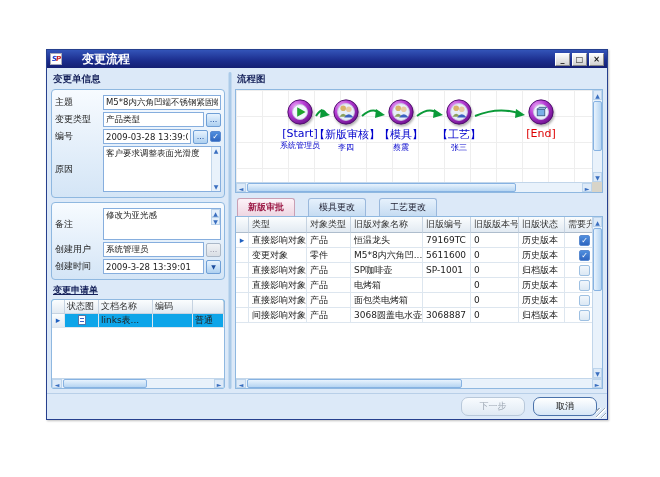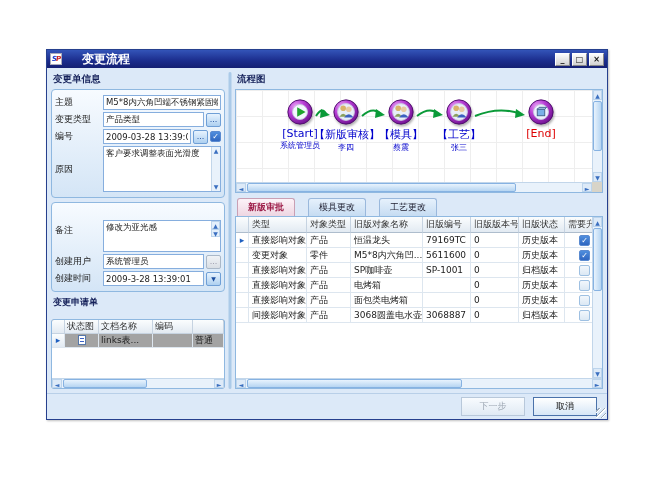--- a/index.html
+++ b/index.html
@@ -30,41 +30,41 @@
   .left { width:174px; flex:0 0 auto; display:flex; flex-direction:column; min-height:0; }
   .group { border:1px solid #8fb8e0; border-radius:4px; background:linear-gradient(180deg,#f7fbff,#d4e5f6);
     padding:3px; margin-bottom:4px; }
   .frow { display:flex; align-items:center; margin:2px 0; }
   .flabel { width:48px; flex:0 0 auto; color:#1b1b1b; }
   .fctrl { flex:1; display:flex; align-items:center; gap:2px; min-width:0; }
   .fin { flex:1; min-width:0; height:15px; border:1px solid #86aede; background:#fff;
     font-family:inherit; font-size:8.5px; color:#222; padding:0 2px; }
   .tarea { flex:1; min-width:0; border:1px solid #86aede; background:#fff; padding:1px 2px;
     font-size:8.5px; position:relative; overflow:hidden; }
-  .tarea.h46{height:46px;} .tarea.h32{height:32px;margin-top:12px;}
+  .tarea.h46{height:46px;} .tarea.h32{height:32px;}
   .mini-btn { width:15px; height:14px; flex:0 0 auto; border:1px solid #6f9fd6; border-radius:2px;
     background:linear-gradient(180deg,#e7f3fe,#aed0f0); color:#1b4d9e; font-size:8px;
     line-height:12px; text-align:center; }
   .mini-btn.disabled { border-color:#aab8c8; background:linear-gradient(180deg,#f0f3f6,#d9dee4); color:#99a; }
   .cb { width:11px; height:11px; flex:0 0 auto; border:1px solid #5a8ad0; border-radius:2px;
     background:linear-gradient(180deg,#4f8ede,#2f66c0); color:#fff; font-size:8px; line-height:10px;
     text-align:center; }
   .cb.off { background:linear-gradient(180deg,#f2f7fc,#dbe8f4); border-color:#9ec0e2; color:transparent; }
   .vsb { position:absolute; right:0; top:0; bottom:0; width:9px; background:#e9f2fb;
     border-left:1px solid #c2d6ea; display:flex; flex-direction:column; justify-content:space-between;
     font-size:6px; color:#3a6fc0; text-align:center; }
   .vsb span{line-height:8px;}
   .spin { position:absolute; right:0; top:0; width:9px; display:flex; flex-direction:column;
     font-size:6px; color:#3a6fc0; text-align:center; }
   .spin span{ background:#e3effb; border:1px solid #bcd4ec; line-height:7px; height:8px;}
 
-  .sec-h2 { font-size:9px; font-weight:bold; color:#15215a; padding:0 2px 10px 2px; }
-
-  
-  .mtable { flex:1; display:flex; flex-direction:column; min-height:0; background:#a3a3a3;
+  .sec-h2 { font-size:9px; font-weight:bold; color:#15215a; padding:0 2px 2px 2px;text-decoration:underline; }
+
+  
+  .mtable { flex:1; display:flex; flex-direction:column; min-height:0; background:#0ea5e9;
     border:1px solid #8fb8e0; border-radius:3px; overflow:hidden; }
   .mt-head, .mt-row { display:flex; flex:0 0 auto; }
   .mt-head .c { background:linear-gradient(180deg,#fbfdfe,#e2eaf2); border-right:1px solid #c6d3e1;
     border-bottom:1px solid #c6d3e1; height:14px; line-height:13px; padding:0 2px; color:#333;
     white-space:nowrap; overflow:hidden; }
   .mt-row .c { border-right:1px solid #dde6ef; border-bottom:1px solid #dde6ef; height:14px;
     line-height:13px; padding:0 2px; white-space:nowrap; overflow:hidden; }
   .c.sel{width:13px; flex:0 0 auto; text-align:center; color:#2060c0; font-weight:bold;
     background:linear-gradient(180deg,#fbfdfe,#e2eaf2);}
   .mt-fill { flex:1; background:#fff; }
@@ -120,21 +120,21 @@
     white-space:nowrap; overflow:hidden; }
   .t-row .c { border-right:1px solid #dde6ef; border-bottom:1px solid #dde6ef; height:15px;
     line-height:14px; padding:0 3px; white-space:nowrap; overflow:hidden; background:#fff; }
   .t-row .c.sel,.t-head .c.sel { padding:0; }
   .t-fill { flex:1; background:#fff; }
   .c .cb { margin:2px auto; }
 
   
   .footer { height:26px; flex:0 0 auto; border-top:1px solid #b8cfe8; display:flex;
     align-items:center; justify-content:flex-end; padding:0 10px; gap:8px; position:relative; }
-  .btn { width:64px; height:19px; border-radius:0; font-family:inherit; font-size:9px; }
+  .btn { width:64px; height:19px; border-radius:7px; font-family:inherit; font-size:9px; }
   .btn.primary-disabled { border:1px solid #b8c8da; background:linear-gradient(180deg,#f8fbfe,#e0eaf4); color:#9aa4b0; }
   .btn.cancel { border:1px solid #4a72aa; background:linear-gradient(180deg,#ffffff,#d6e6f6); color:#111; }
   .grip { position:absolute; right:1px; bottom:1px; width:10px; height:10px;
     background:repeating-linear-gradient(135deg,transparent 0 2px,#9aa8b8 2px 3px,#fff 3px 4px); }
 </style>
 </head>
 <body>
 
 <svg width="0" height="0" style="position:absolute">
   <defs>

